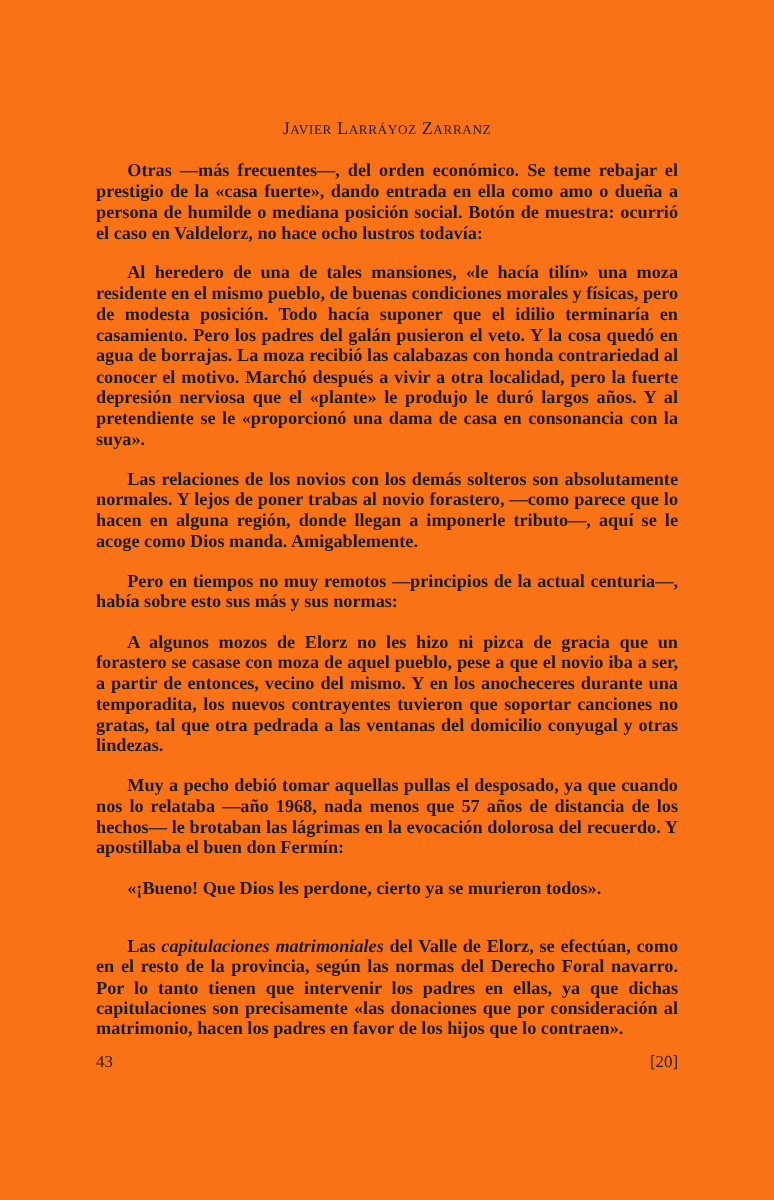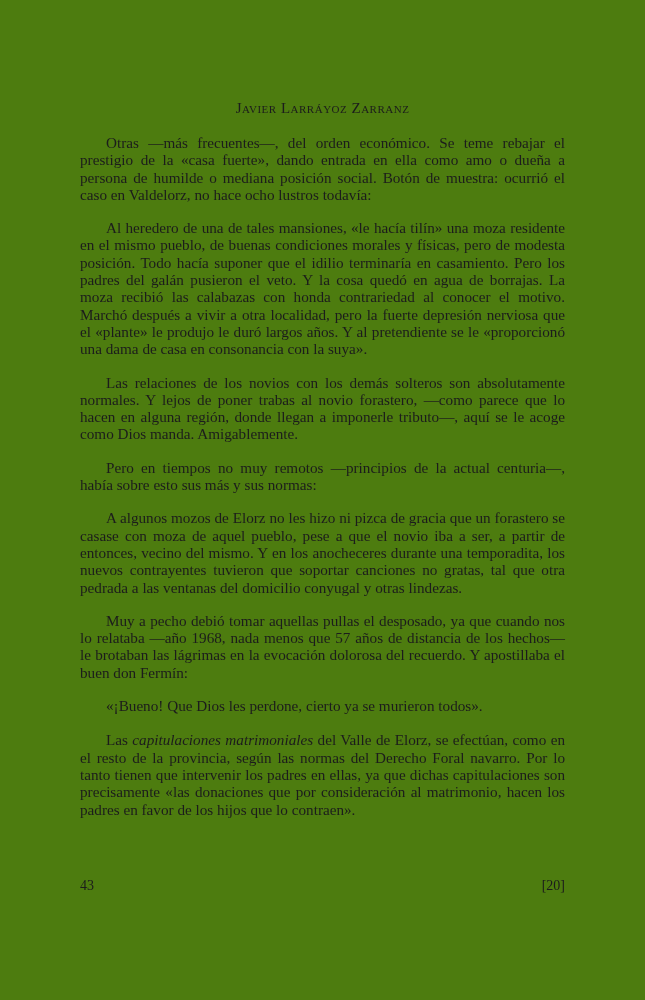--- a/index.html
+++ b/index.html
@@ -1,34 +1,34 @@
 <!DOCTYPE html>
 <html><head>
   <meta charset="utf-8">
   <style>
     html, body { margin: 0; padding: 0; background: #ffffff; }
     body { width: 645px; height: 1000px; position: relative; overflow: hidden; }
     .page {
       position: absolute; left: 0; top: 0; width: 645px; height: 1000px;
-      background: #4d7c0f;
+      background: #f97316;
       font-family: "Liberation Serif", "DejaVu Serif", serif;
       color: #1c1c1c;
     }
     .header {
       position: absolute; top: 100px; left: 0; width: 645px;
       text-align: center; font-size: 15px; letter-spacing: 0.5px;
       font-variant: small-caps;
     }
     .body {
       position: absolute; left: 80px; top: 134px; width: 485px;
-      font-size: 15.2px; line-height: 17.3px;
+      font-size: 15.2px; line-height: 17.3px; font-weight: bold;
     }
     .body p { margin: 0; text-align: justify; text-indent: 26px; }
     .body p.gap { margin-top: 16px; }
-    .body p.biggap { margin-top: 17px; }
+    .body p.biggap { margin-top: 31px; }
     .body p.quote { text-indent: 26px; }
     .ital { font-style: italic; }
     .folio {
       position: absolute; top: 878px; left: 80px; font-size: 14px;
     }
     .folio-right {
       position: absolute; top: 878px; right: 80px; font-size: 14px;
     }
   </style>
 </head>

